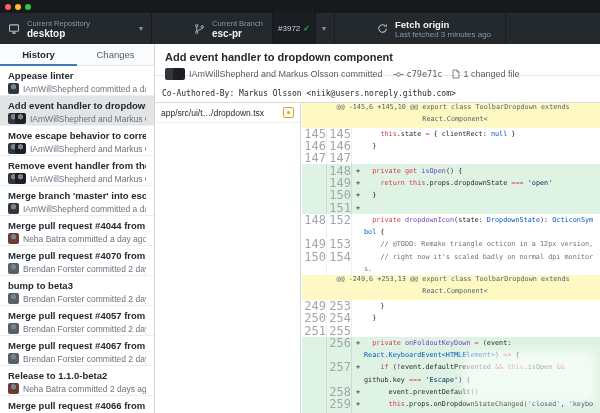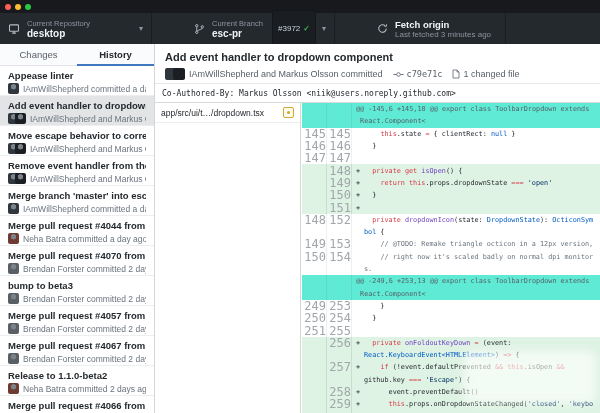--- a/index.html
+++ b/index.html
@@ -31,42 +31,42 @@
   .tab.active::after { content:""; position:absolute; left:0; right:0; bottom:-1px; height:2px; background:#4078c0; }
   #commit-list { position:absolute; left:0; top:66px; width:155px; height:347px; background:#fff; border-right:1px solid #d4d6d8; overflow:hidden; }
   .commit-row { height:30px; padding:4px 8px 0 8px; border-bottom:1px solid #eceef0; overflow:hidden; }
   .commit-row.selected { background:#e2e4e6; }
   .commit-title { font-size:9.5px; font-weight:bold; color:#24292e; white-space:nowrap; overflow:hidden; line-height:11px; }
   .commit-meta { display:flex; align-items:center; margin-top:2px; }
   .commit-meta .txt { font-size:8.5px; color:#6a737d; white-space:nowrap; overflow:hidden; }
   .avatar { width:11px; height:11px; border-radius:2px; flex:none; margin-right:4px; }
   .avatar + .avatar { margin-left:-8px; }
   
-  #commit-header { position:absolute; left:155px; top:44px; width:445px; height:40px; background:#fff; border-bottom:1px solid #e6e8ea; padding:7px 10px 0 10px; }
+  #commit-header { position:absolute; left:155px; top:44px; width:445px; height:32px; background:#fff; border-bottom:1px solid #e6e8ea; padding:7px 10px 0 10px; }
   #commit-title { font-size:11px; font-weight:bold; color:#24292e; white-space:nowrap; overflow:hidden; }
   #byline { display:flex; align-items:center; margin-top:5px; font-size:9px; color:#586069; }
   #byline .avatar { width:12px; height:12px; }
   #byline .icon { display:flex; color:#6a737d; margin:0 3px 0 10px; }
   #sha { font-family:"DejaVu Sans Mono", monospace; font-size:8.5px; }
   #coauthor { position:absolute; left:155px; top:84px; width:445px; height:19px; background:#fff; border-bottom:1px solid #d8dadc; display:flex; align-items:center; padding-left:7px; font-family:"DejaVu Sans Mono", monospace; font-size:8px; color:#24292e; white-space:nowrap; overflow:hidden; }
   
   #filelist { position:absolute; left:155px; top:103px; width:146px; height:310px; background:#fff; border-right:1px solid #d4d6d8; }
   .file-row { height:20px; display:flex; align-items:center; padding:0 6px; border-bottom:1px solid #eceef0; }
   .file-path { flex:1; font-size:8.5px; color:#24292e; white-space:nowrap; overflow:hidden; text-overflow:ellipsis; }
   .mod-icon { flex:none; width:11px; height:11px; border:1px solid #d4a72c; border-radius:2px; background:#fffdf2; position:relative; margin-left:4px; }
   .mod-icon::after { content:""; position:absolute; left:3px; top:3px; width:3px; height:3px; border-radius:50%; background:#d4a72c; }
   
   #diff { position:absolute; left:302px; top:103px; width:298px; height:310px; background:#fff; overflow:hidden; font-family:"DejaVu Sans Mono", monospace; font-size:6.8px; }
   .drow { display:flex; height:12.3px; align-items:center; }
   .dnum { flex:none; width:25px; text-align:right; padding-right:0; font-size:12px; color:#a0a6ac; border-right:1px solid rgba(27,31,35,.07); align-self:stretch; display:flex; align-items:center; justify-content:flex-end; }
   .dmark { flex:none; width:12px; text-align:center; color:#24292e; }
   .dcode { flex:1; white-space:pre; overflow:hidden; }
   .drow.add { background:#dff3e4; }
   .drow.add .dnum { border-right-color:rgba(27,94,32,.12); }
-  .drow.hunk { background:#5eead4; }
+  .drow.hunk { background:#fef9c3;flex-direction:column; }
   .drow.hunk .dcode { color:#57606a; }
   .sp { color:#24292e; } .sk { color:#d73a49; } .st { color:#005cc5; }
   .ss { color:#032f62; } .sc { color:#6a737d; } .sf { color:#6f42c1; } .sh { color:#57606a; }
   
   #blur-blob { position:absolute; right:4px; bottom:10px; width:132px; height:52px; background:rgba(255,255,255,.62); border-radius:8px; filter:blur(4px); pointer-events:none; }
   svg { display:block; }
 </style>
 </head>
 <body>
 
@@ -120,22 +120,22 @@
       </span>
       <span class="tb-lines">
         <div class="tb-value" style="font-size:9.5px">Fetch origin</div>
         <div class="tb-label" style="font-size:8px">Last fetched 3 minutes ago</div>
       </span>
     </div>
     <div style="flex:1"></div>
   </div>
 
   <div id="tabs">
+      <div class="tab active">History</div>
       <div class="tab">Changes</div>
-      <div class="tab active">History</div>
     </div>
 
   <div id="commit-list">
       <div class="commit-row">
         <div class="commit-title">Appease linter</div>
         <div class="commit-meta">
           <span class="avatar" style="background: radial-gradient(circle at 50% 35%, rgb(122, 130, 138) 0px, rgb(122, 130, 138) 27%, rgb(47, 54, 61) 32%);"></span>
           <span class="txt">IAmWillShepherd committed a day ago</span>
         </div>
       </div>

